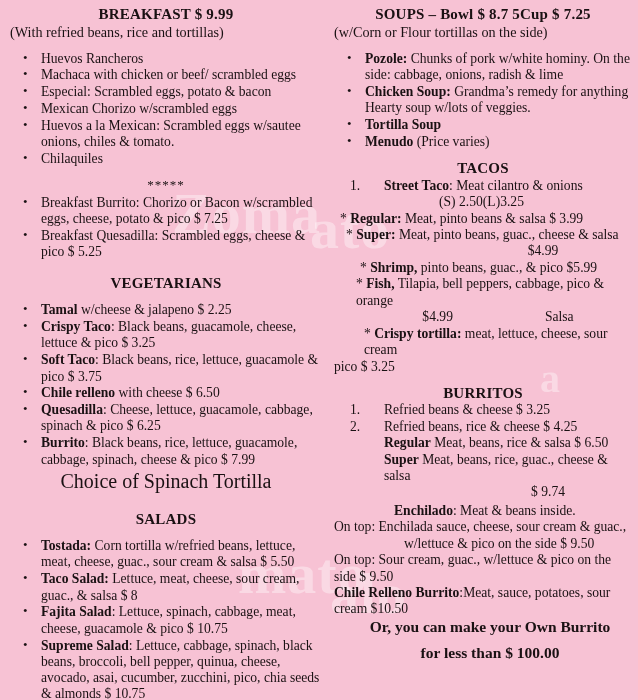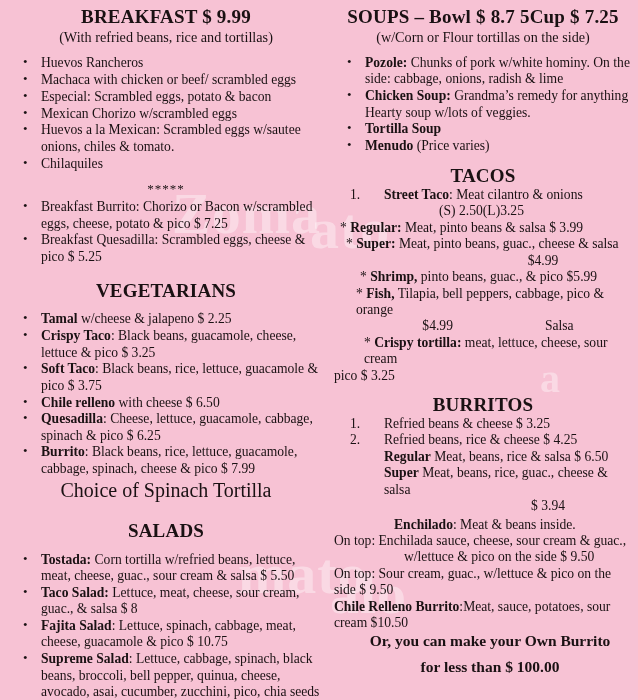--- a/index.html
+++ b/index.html
@@ -51,29 +51,28 @@
     width: 330px;
     padding: 6px 8px 0 10px;
   }
   .col-right {
     width: 308px;
     padding: 6px 6px 0 4px;
   }
 
   h1.section {
     text-align: center;
-    font-size: 19px;
+    font-size: 15px;
     font-weight: bold;
     margin: 0;
     padding: 0;
     letter-spacing: 0.2px;
     line-height: 1.15;
   }
   .subhead {
-    text-align: center;
     font-size: 14.2px;
     margin: 1px 0 0 0;
     line-height: 1.15;
   }
   .stars {
     text-align: center;
     font-size: 13px;
     letter-spacing: 1px;
     margin: 0;
     line-height: 1;
@@ -258,21 +257,21 @@
     </div>
     <div class="num-line">
       <span class="num">2.</span><span>Refried beans, rice &amp; cheese $ 4.25</span>
     </div>
     <div class="ind-line" style="padding-left:50px;">
       <span class="b">Regular</span><span> Meat, beans, rice &amp; salsa $ 6.50</span>
     </div>
     <div class="ind-line" style="padding-left:50px;">
       <span class="b">Super</span><span> Meat, beans, rice, guac., cheese &amp; salsa</span>
     </div>
-    <div class="ind-line" style="text-align:center;padding-left:130px;">$ 3.94</div>
+    <div class="ind-line" style="text-align:center;padding-left:130px;">$ 9.74</div>
 
     <div class="gap2"></div>
     <div class="ind-line" style="padding-left:60px;">
       <span class="b">Enchilado</span><span>: Meat &amp; beans inside.</span>
     </div>
     <div class="ind-line">On top: Enchilada sauce, cheese, sour cream &amp; guac.,</div>
     <div class="ind-line" style="padding-left:70px;">w/lettuce &amp; pico on the side $ 9.50</div>
 
     <div class="ind-line">On top: Sour cream, guac., w/lettuce &amp; pico on the</div>
     <div class="ind-line">side $ 9.50</div>

